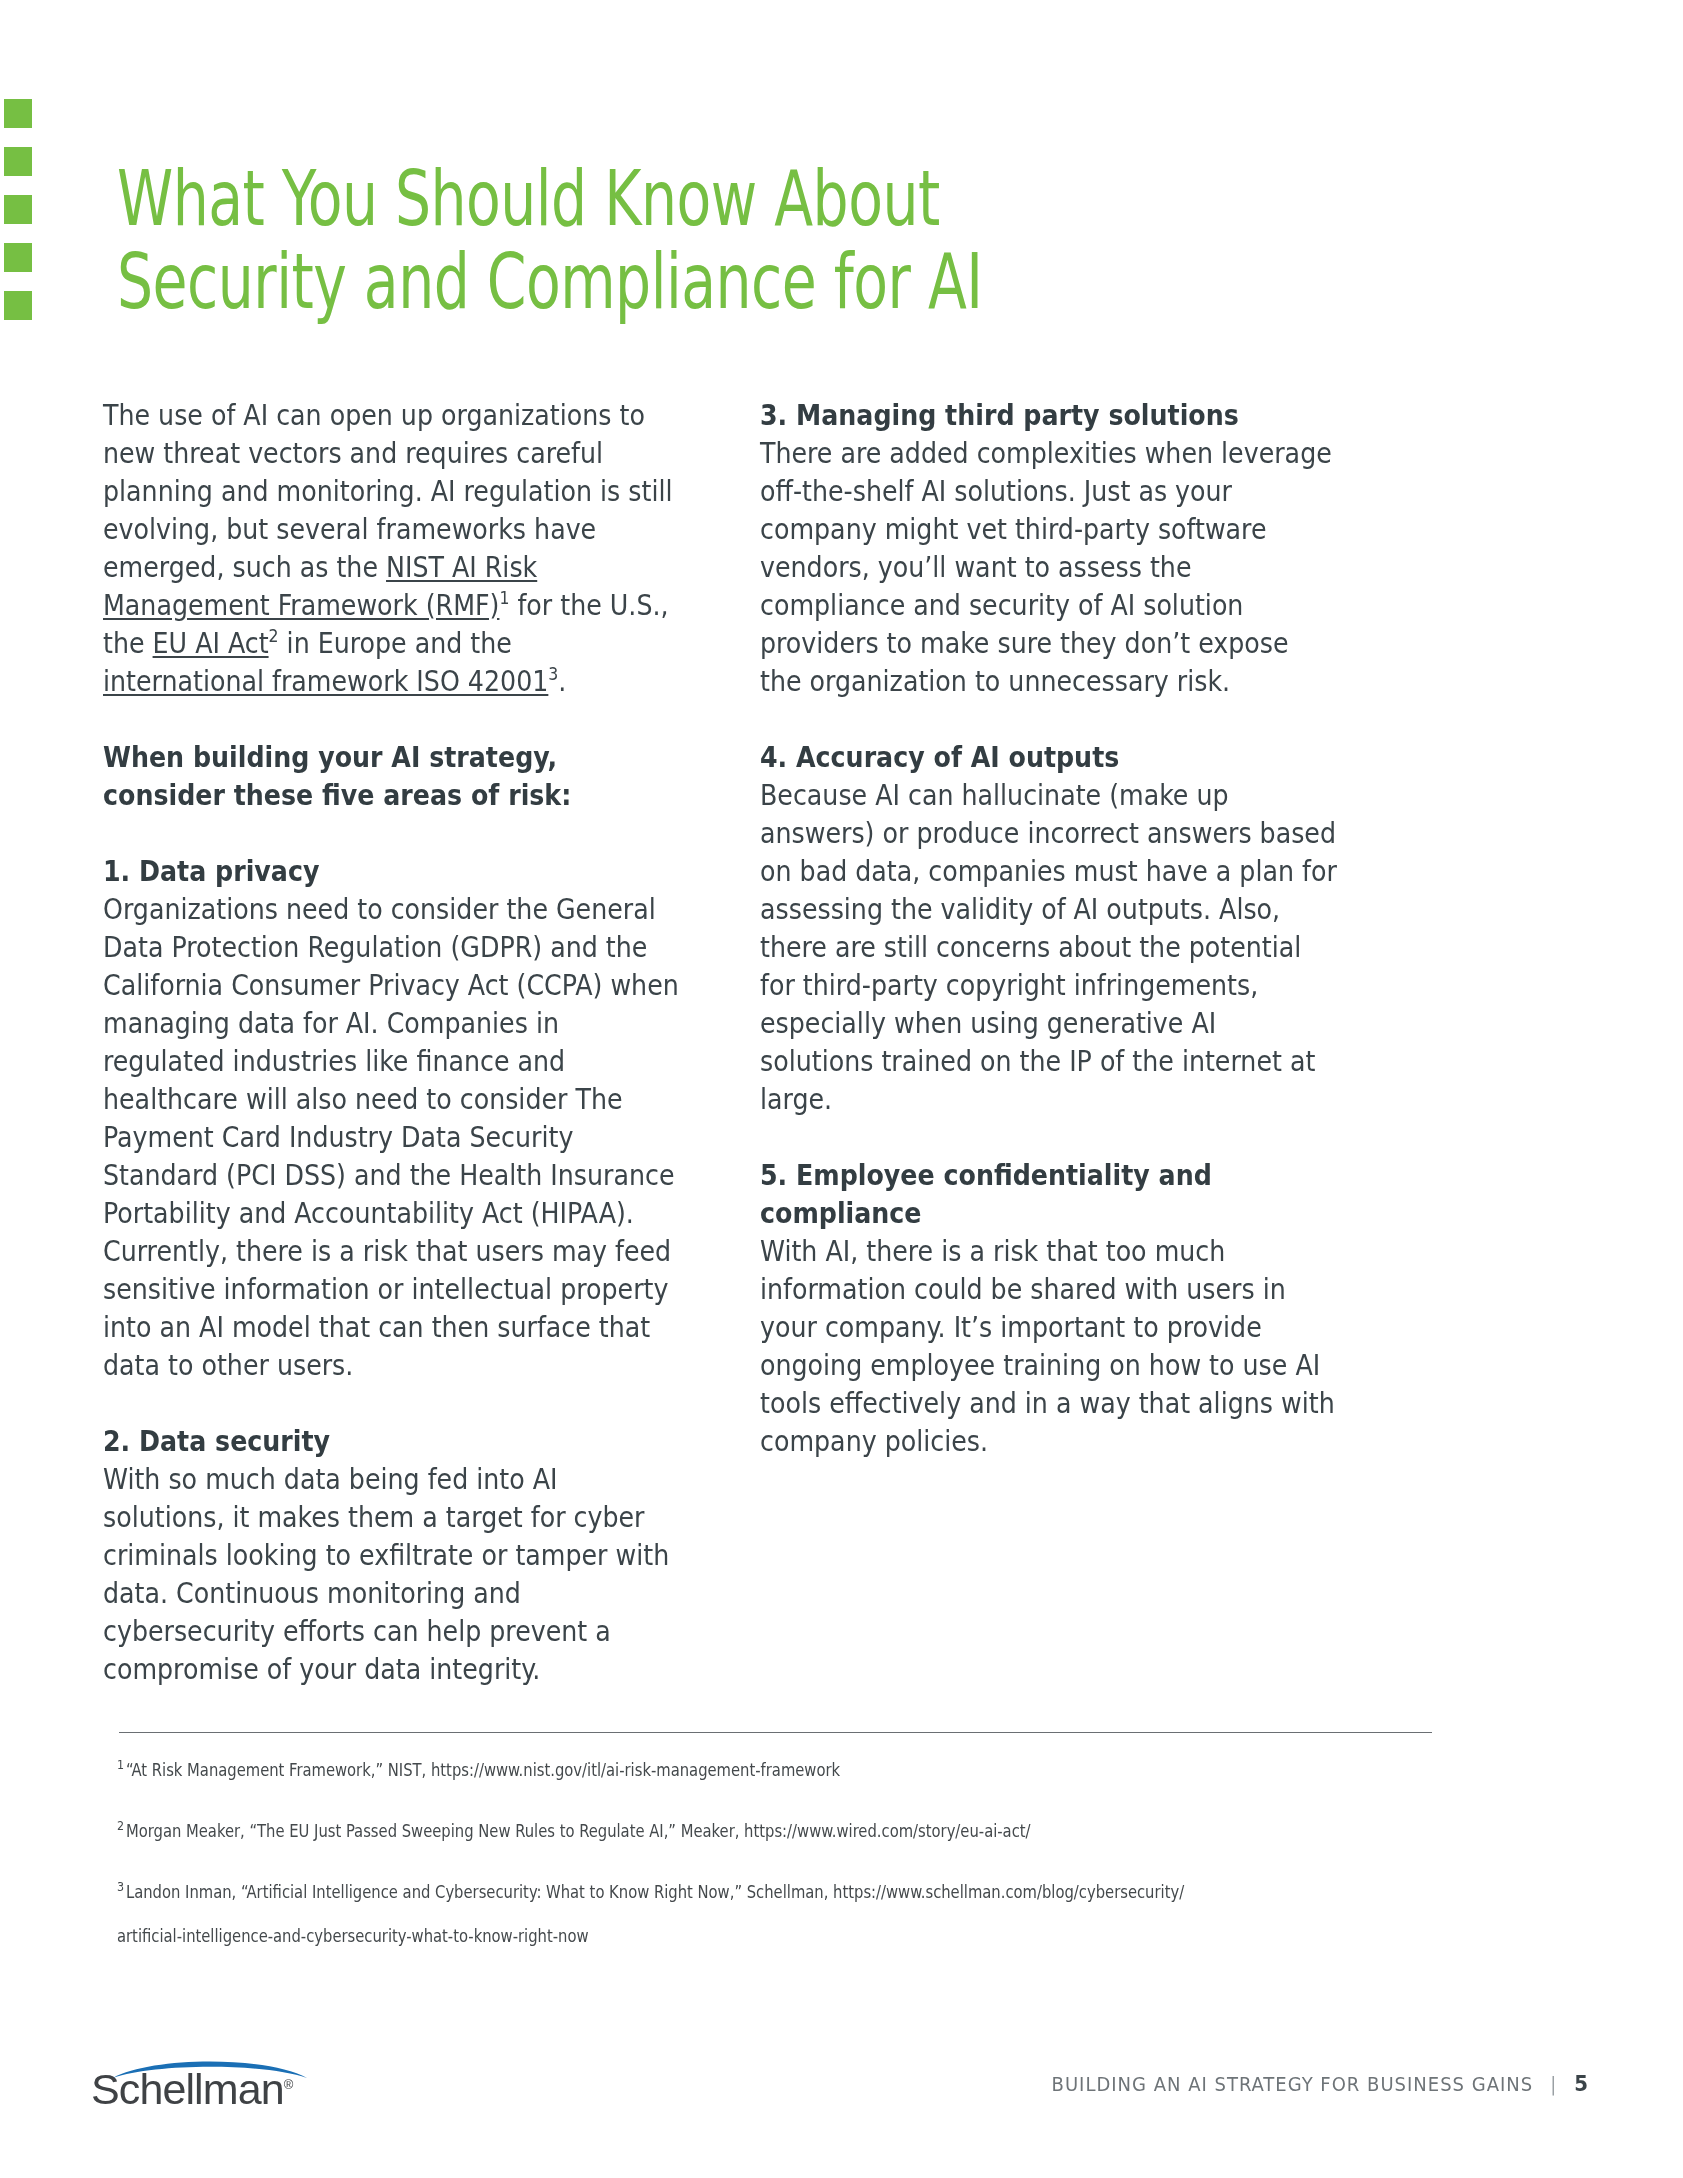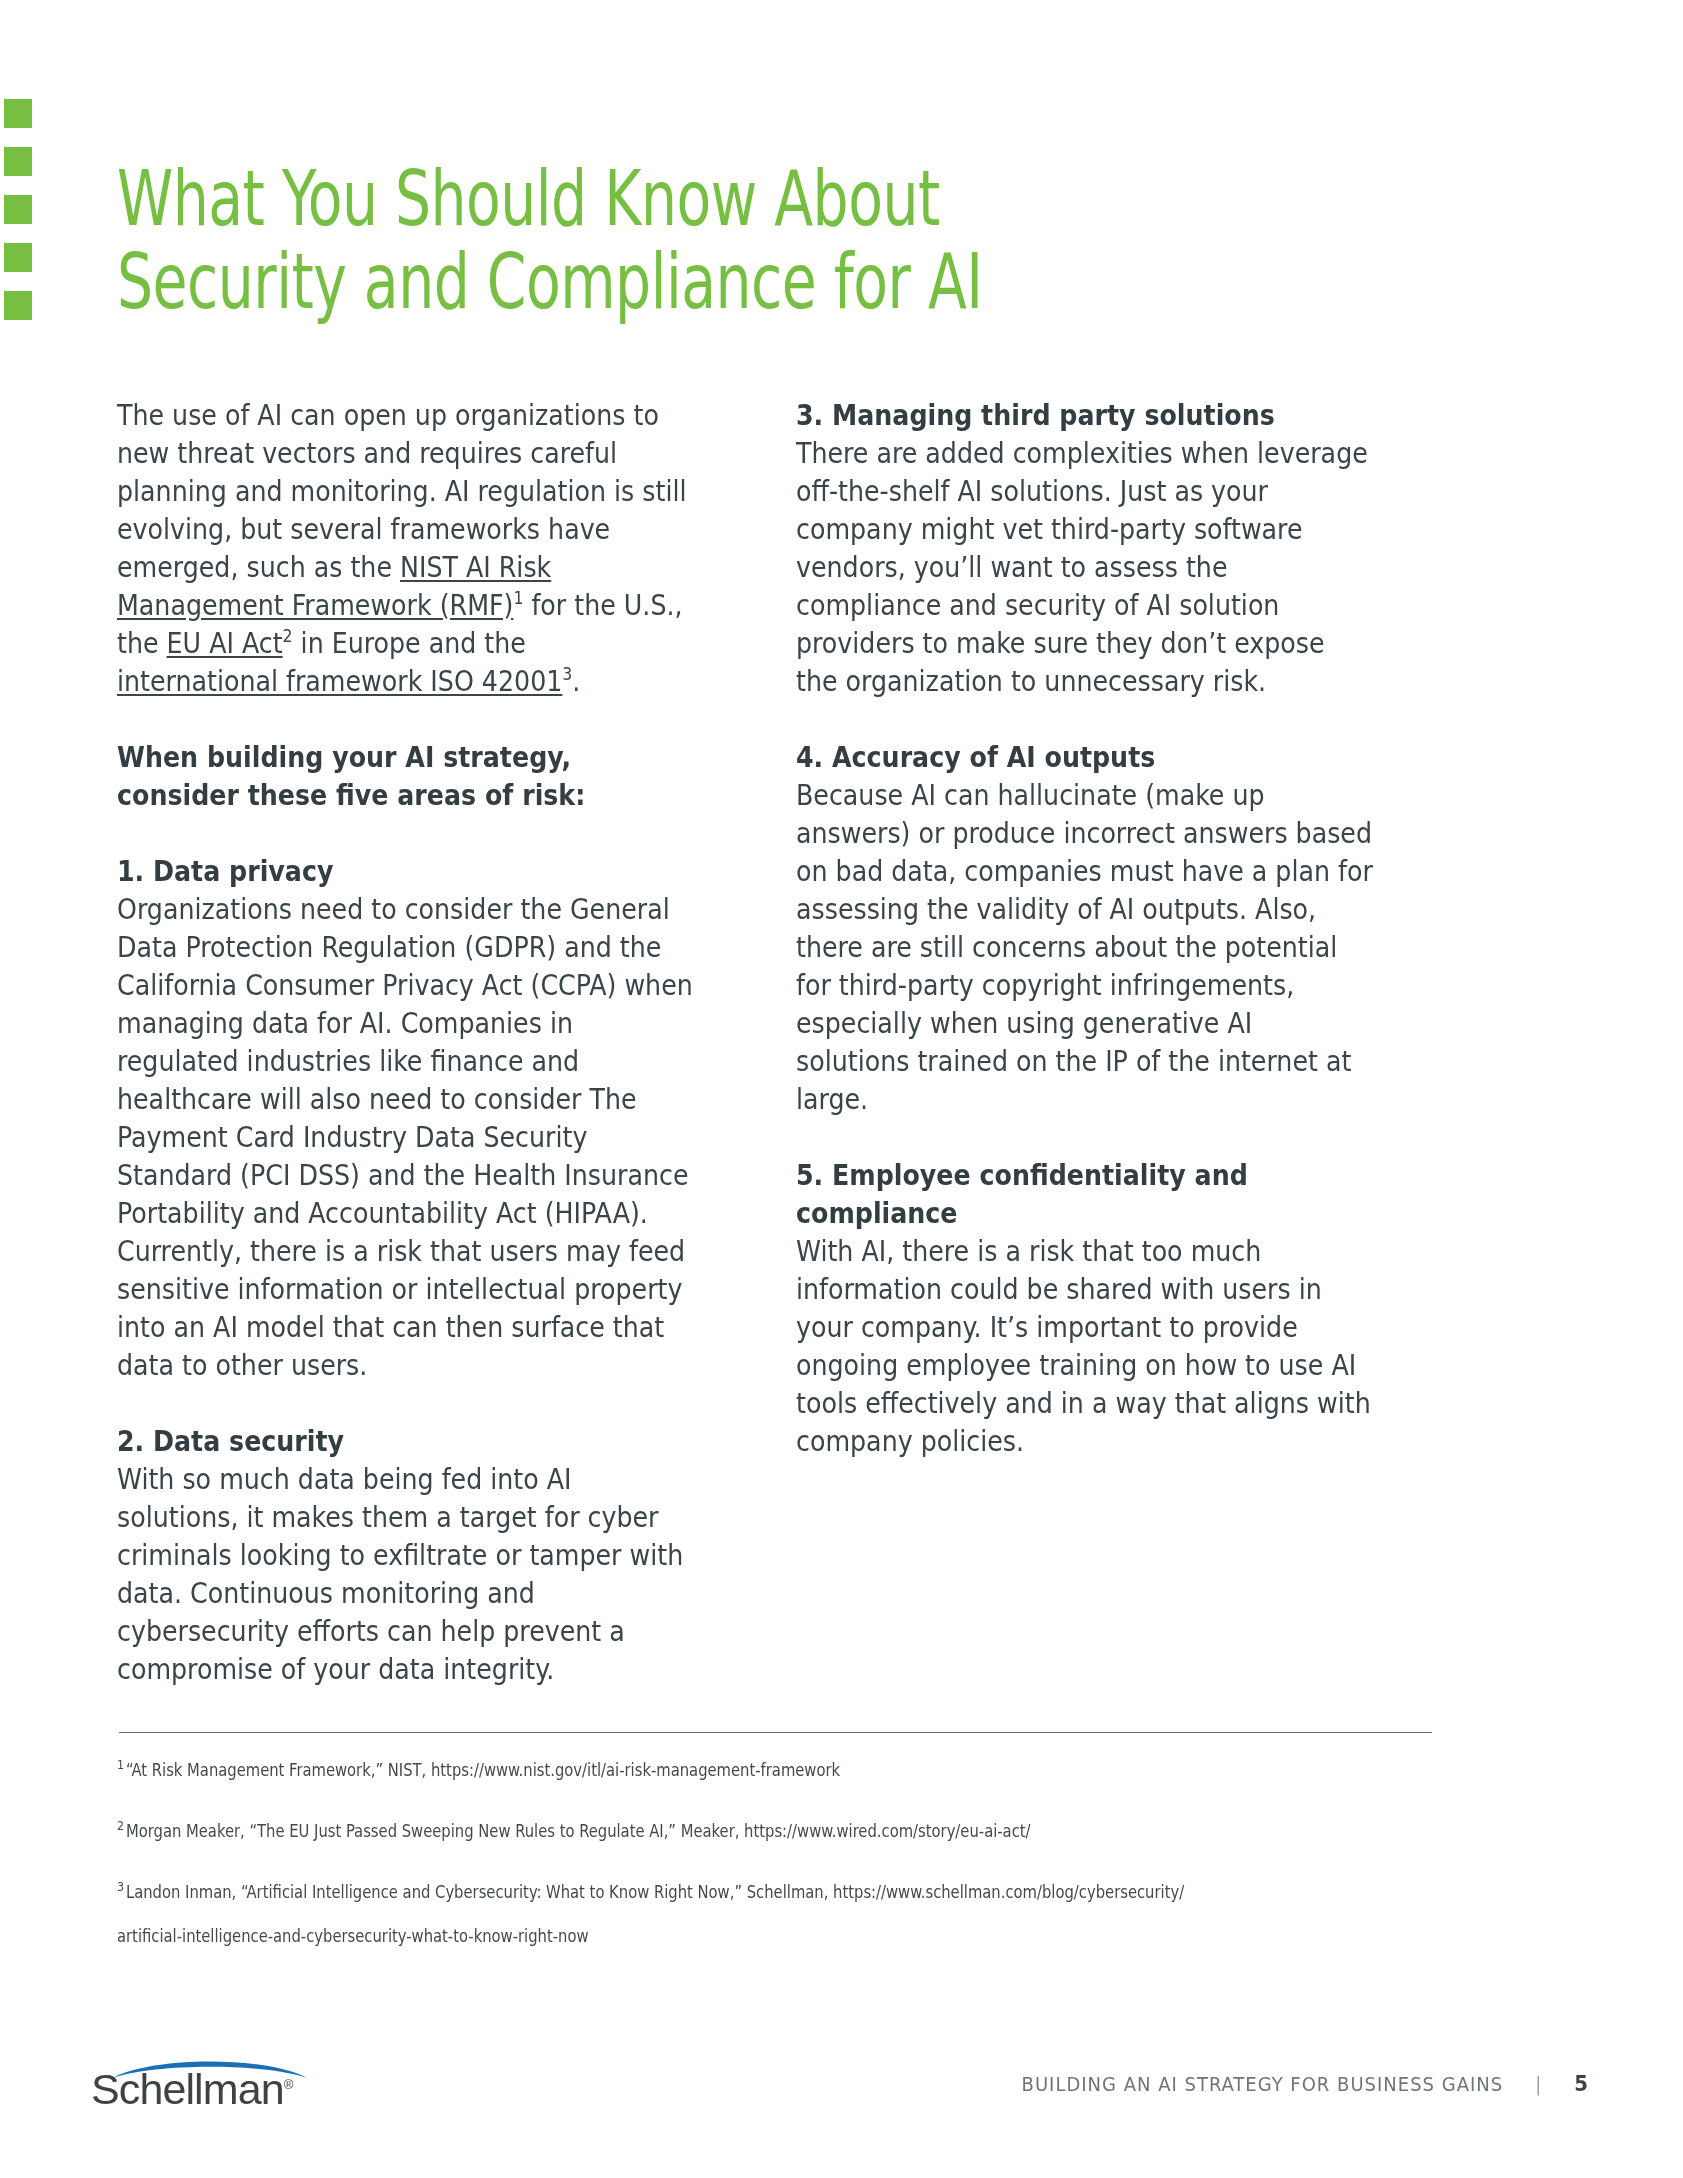--- a/index.html
+++ b/index.html
@@ -43,25 +43,25 @@
     letter-spacing: -0.6px;
     font-family: "DejaVu Sans Condensed", "Liberation Sans Narrow", "Liberation Sans", sans-serif;
     transform: scaleX(0.82);
     transform-origin: left top;
     white-space: pre-line;
   }
 
   
   .columns {
     position: absolute;
-    left: 117px;
+    left: 103px;
     top: 396px;
     width: 1317px;
     display: flex;
-    gap: 84px;
+    gap: 62px;
   }
   .col {
     width: 595px;
   }
 
   .para {
     font-size: 29px;
     line-height: 38px;
     color: #3b4449;
     margin: 0 0 0 0;
@@ -160,21 +160,21 @@
     vertical-align: super;
     line-height: 0;
   }
 
   .footer-right {
     position: absolute;
     right: 95px;
     top: 2071px;
     display: flex;
     align-items: baseline;
-    gap: 16px;
+    gap: 1px;
     color: #6e7478;
     font-size: 20px;
     letter-spacing: 1px;
     font-family: "Liberation Sans Narrow", "DejaVu Sans Condensed", "Liberation Sans", sans-serif;
   }
   .footer-sep {
     margin: 0 16px;
     color: #9aa0a4;
   }
   .footer-page {

